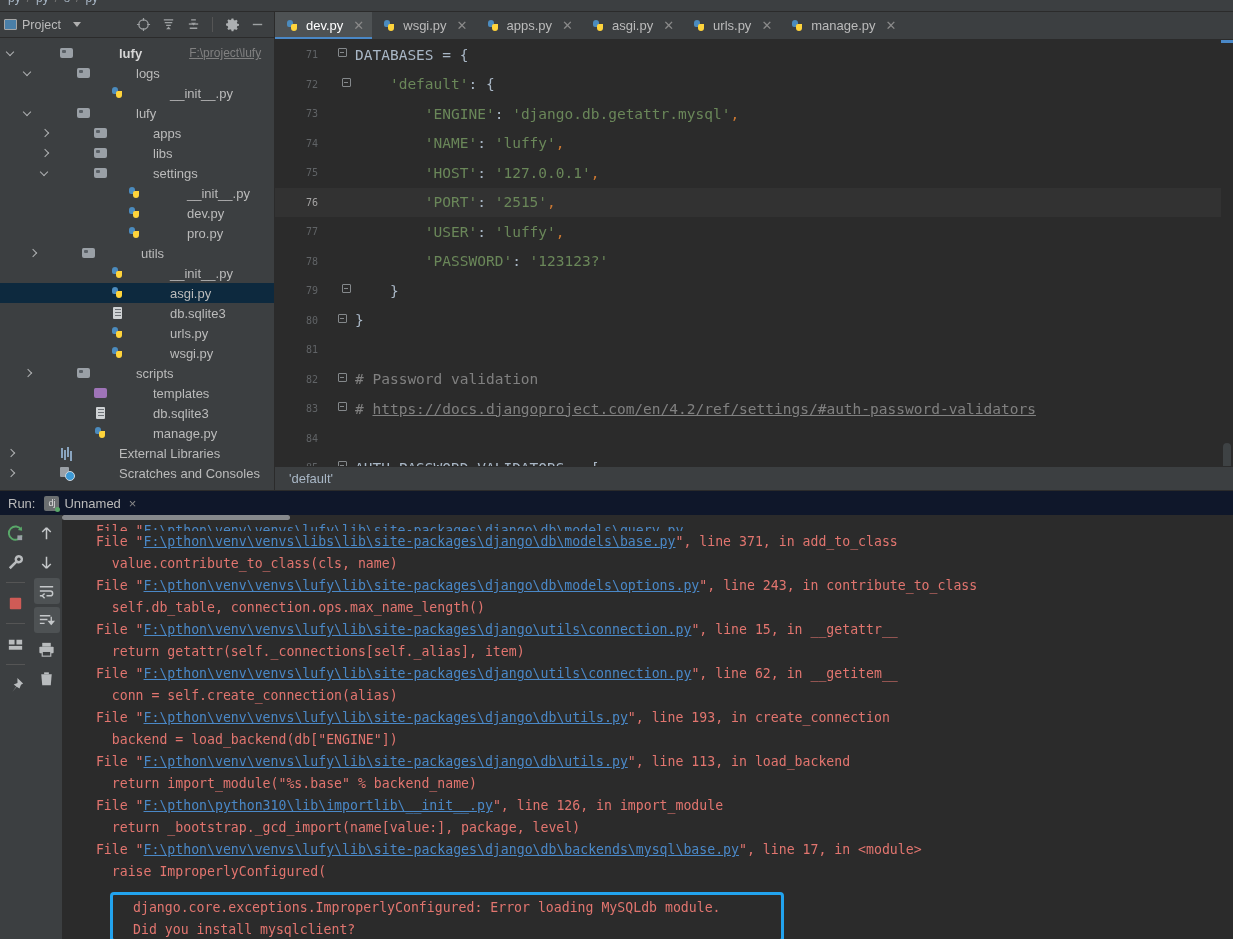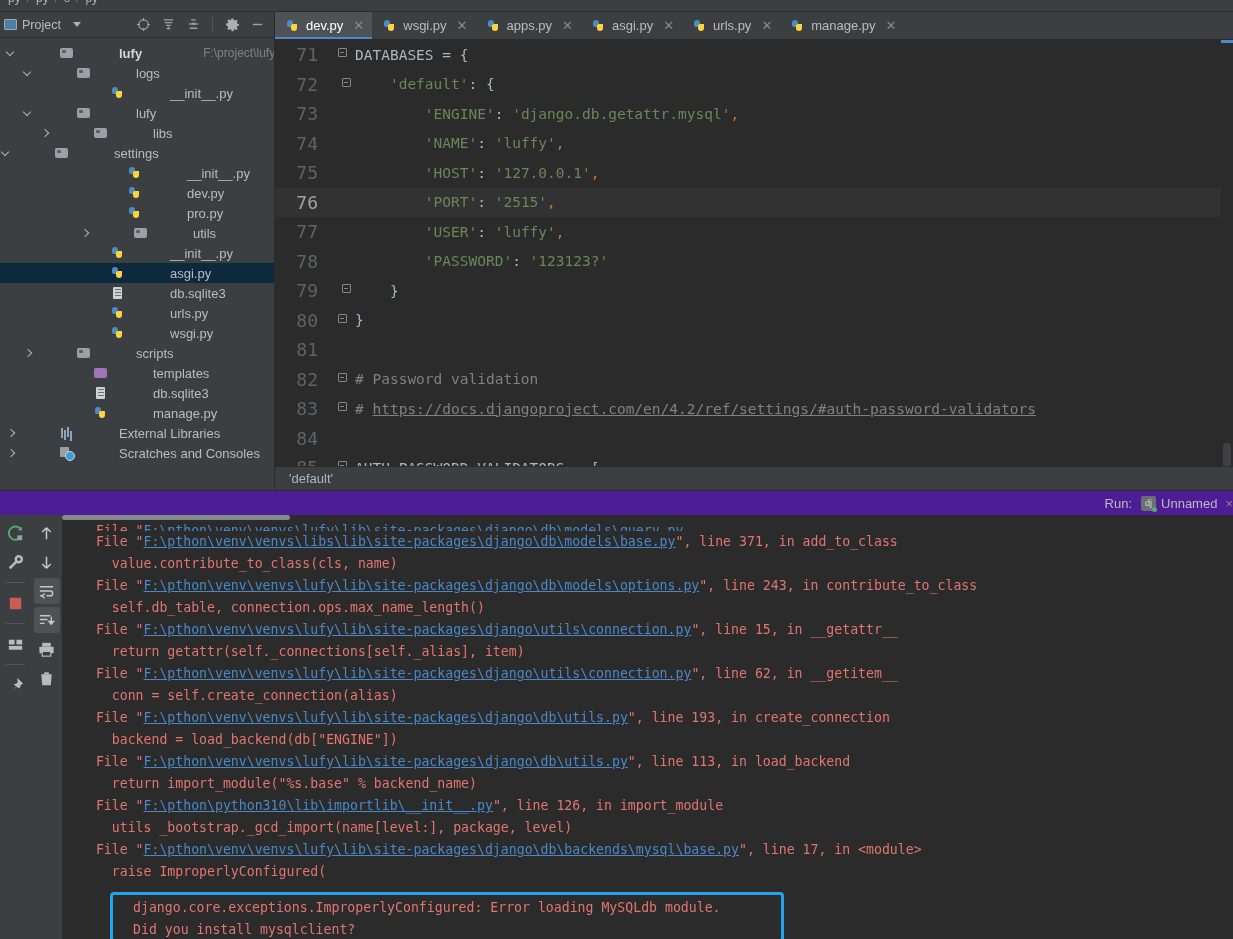--- a/index.html
+++ b/index.html
@@ -111,21 +111,21 @@
   .ic.scr::before{
     content:""; position:absolute; left:2px; top:2px; width:9px; height:10px;
     background:#9aa0a6; border-radius:1px;
   }
   .ic.scr::after{
     content:""; position:absolute; left:7px; top:6px; width:8px; height:8px;
     background:#3d9ad6; border-radius:50%; border:1.5px solid #cfd8de;
   }
   .lbl{ color:#bbbbbb; }
   .lbl.bold{ font-weight:bold; color:#d6d6d6; }
-  .path{ color:#808080; margin-left:21px; font-size:12px; }
+  .path{ color:#808080; margin-left:7px; font-size:12px;text-decoration:underline; }
 
   
   .editor-wrap{
     position:absolute; left:275px; top:12px; right:0; height:478px;
     background:#2b2b2b;
   }
   .tabbar{
     height:28px; background:#3c3f41; display:flex; align-items:stretch;
     border-bottom:1px solid #2b2b2b; overflow:hidden;
   }
@@ -147,21 +147,21 @@
     position:absolute; left:0; top:28px; right:0; bottom:24px;
     background:#2b2b2b; overflow:hidden;
     font-family:"DejaVu Sans Mono","Liberation Mono",monospace; font-size:14.5px;
   }
   .cline{
     height:29.5px; display:flex; align-items:center; white-space:pre;
   }
   .cline.cur{ background:#323232; }
   .gut{
     width:54px; flex:0 0 54px; text-align:right; padding-right:11px;
-    color:#606366; font-size:18px;
+    color:#606366; font-size:10px;
   }
   .cline.cur .gut{ color:#a4a3a3; }
   .fold{
     width:26px; flex:0 0 26px; position:relative; color:#7a7d80; font-size:11px;
     text-align:center;
   }
   .fold .minus{
     display:inline-block; width:9px; height:9px; border:1px solid #84888b;
     border-radius:1px; position:relative; top:-1px;
   }
@@ -191,21 +191,21 @@
     position:absolute; right:0; top:0; width:12px; height:3px; background:#4a88c7;
   }
 
   
   .run-panel{
     position:absolute; left:0; top:490px; right:0; bottom:0; background:#3c3f41;
     border-top:1px solid #2b2b2b;
   }
   .run-header{
     height:24px; display:flex; align-items:center; padding-left:8px; gap:9px;
-    background:#4c1d95; font-size:13px;justify-content:flex-end;
+    background:#0f172a; font-size:13px;
   }
   .run-lbl{ color:#bbbbbb; }
   .run-tab{ display:flex; align-items:center; gap:5px; color:#bbbbbb; position:relative;}
   .dj-ic{
     width:15px;height:15px; background:#6b6f71; border-radius:2px;
     color:#dcdcdc; font-size:9px; display:flex;align-items:center;justify-content:center;
     font-family:"Liberation Sans",sans-serif; position:relative;
   }
   .dj-ic::after{
     content:""; position:absolute; right:-1px; bottom:-1px; width:5px;height:5px;
@@ -324,43 +324,48 @@
           <span class="lbl">__init__.py</span>
         </div>
         <div class="row" style="padding-left: 22px;">
           <span class="arrow d"></span>
           <span class="ic folder"></span>
           <span class="lbl">lufy</span>
         </div>
         <div class="row" style="padding-left: 39px;">
           <span class="arrow r"></span>
           <span class="ic folder"></span>
+          <span class="lbl">apps</span>
+        </div>
+        <div class="row" style="padding-left: 39px;">
+          <span class="arrow r"></span>
+          <span class="ic folder"></span>
           <span class="lbl">libs</span>
         </div>
-        <div class="row" style="">
+        <div class="row" style="padding-left: 39px;">
           <span class="arrow d"></span>
           <span class="ic folder"></span>
           <span class="lbl">settings</span>
         </div>
         <div class="row" style="padding-left: 73px;">
           <span class="arrow"></span>
           <span class="ic py"></span>
           <span class="lbl">__init__.py</span>
         </div>
         <div class="row" style="padding-left: 73px;">
           <span class="arrow"></span>
           <span class="ic py"></span>
           <span class="lbl">dev.py</span>
         </div>
         <div class="row" style="padding-left: 73px;">
           <span class="arrow"></span>
           <span class="ic py"></span>
           <span class="lbl">pro.py</span>
         </div>
-        <div class="row" style="padding-left: 39px; margin-left: 40px;">
+        <div class="row" style="padding-left: 27px;">
           <span class="arrow r"></span>
           <span class="ic folder"></span>
           <span class="lbl">utils</span>
         </div>
         <div class="row" style="padding-left: 56px;">
           <span class="arrow"></span>
           <span class="ic py"></span>
           <span class="lbl">__init__.py</span>
         </div>
         <div class="row sel" style="padding-left: 56px;">
@@ -576,21 +581,21 @@
             <div class="cl"><span class="err">    self.db_table, connection.ops.max_name_length()</span></div>
             <div class="cl"><span class="err">  File "</span><span class="lnk">F:\pthon\venv\venvs\lufy\lib\site-packages\django\utils\connection.py</span><span class="err">", line 15, in __getattr__</span></div>
             <div class="cl"><span class="err">    return getattr(self._connections[self._alias], item)</span></div>
             <div class="cl"><span class="err">  File "</span><span class="lnk">F:\pthon\venv\venvs\lufy\lib\site-packages\django\utils\connection.py</span><span class="err">", line 62, in __getitem__</span></div>
             <div class="cl"><span class="err">    conn = self.create_connection(alias)</span></div>
             <div class="cl"><span class="err">  File "</span><span class="lnk">F:\pthon\venv\venvs\lufy\lib\site-packages\django\db\utils.py</span><span class="err">", line 193, in create_connection</span></div>
             <div class="cl"><span class="err">    backend = load_backend(db["ENGINE"])</span></div>
             <div class="cl"><span class="err">  File "</span><span class="lnk">F:\pthon\venv\venvs\lufy\lib\site-packages\django\db\utils.py</span><span class="err">", line 113, in load_backend</span></div>
             <div class="cl"><span class="err">    return import_module("%s.base" % backend_name)</span></div>
             <div class="cl"><span class="err">  File "</span><span class="lnk">F:\pthon\python310\lib\importlib\__init__.py</span><span class="err">", line 126, in import_module</span></div>
-            <div class="cl"><span class="err">    utils _bootstrap._gcd_import(name[level:], package, level)</span></div>
+            <div class="cl"><span class="err">    return _bootstrap._gcd_import(name[value:], package, level)</span></div>
             <div class="cl"><span class="err">  File "</span><span class="lnk">F:\pthon\venv\venvs\lufy\lib\site-packages\django\db\backends\mysql\base.py</span><span class="err">", line 17, in &lt;module&gt;</span></div>
             <div class="cl"><span class="err">    raise ImproperlyConfigured(</span></div>
           </div>
         <div class="errbox">
           <div class="cl"><span class="err">django.core.exceptions.ImproperlyConfigured: Error loading MySQLdb module.</span></div>
           <div class="cl"><span class="err">Did you install mysqlclient?</span></div>
         </div>
       </div>
     </div>
   </div>

